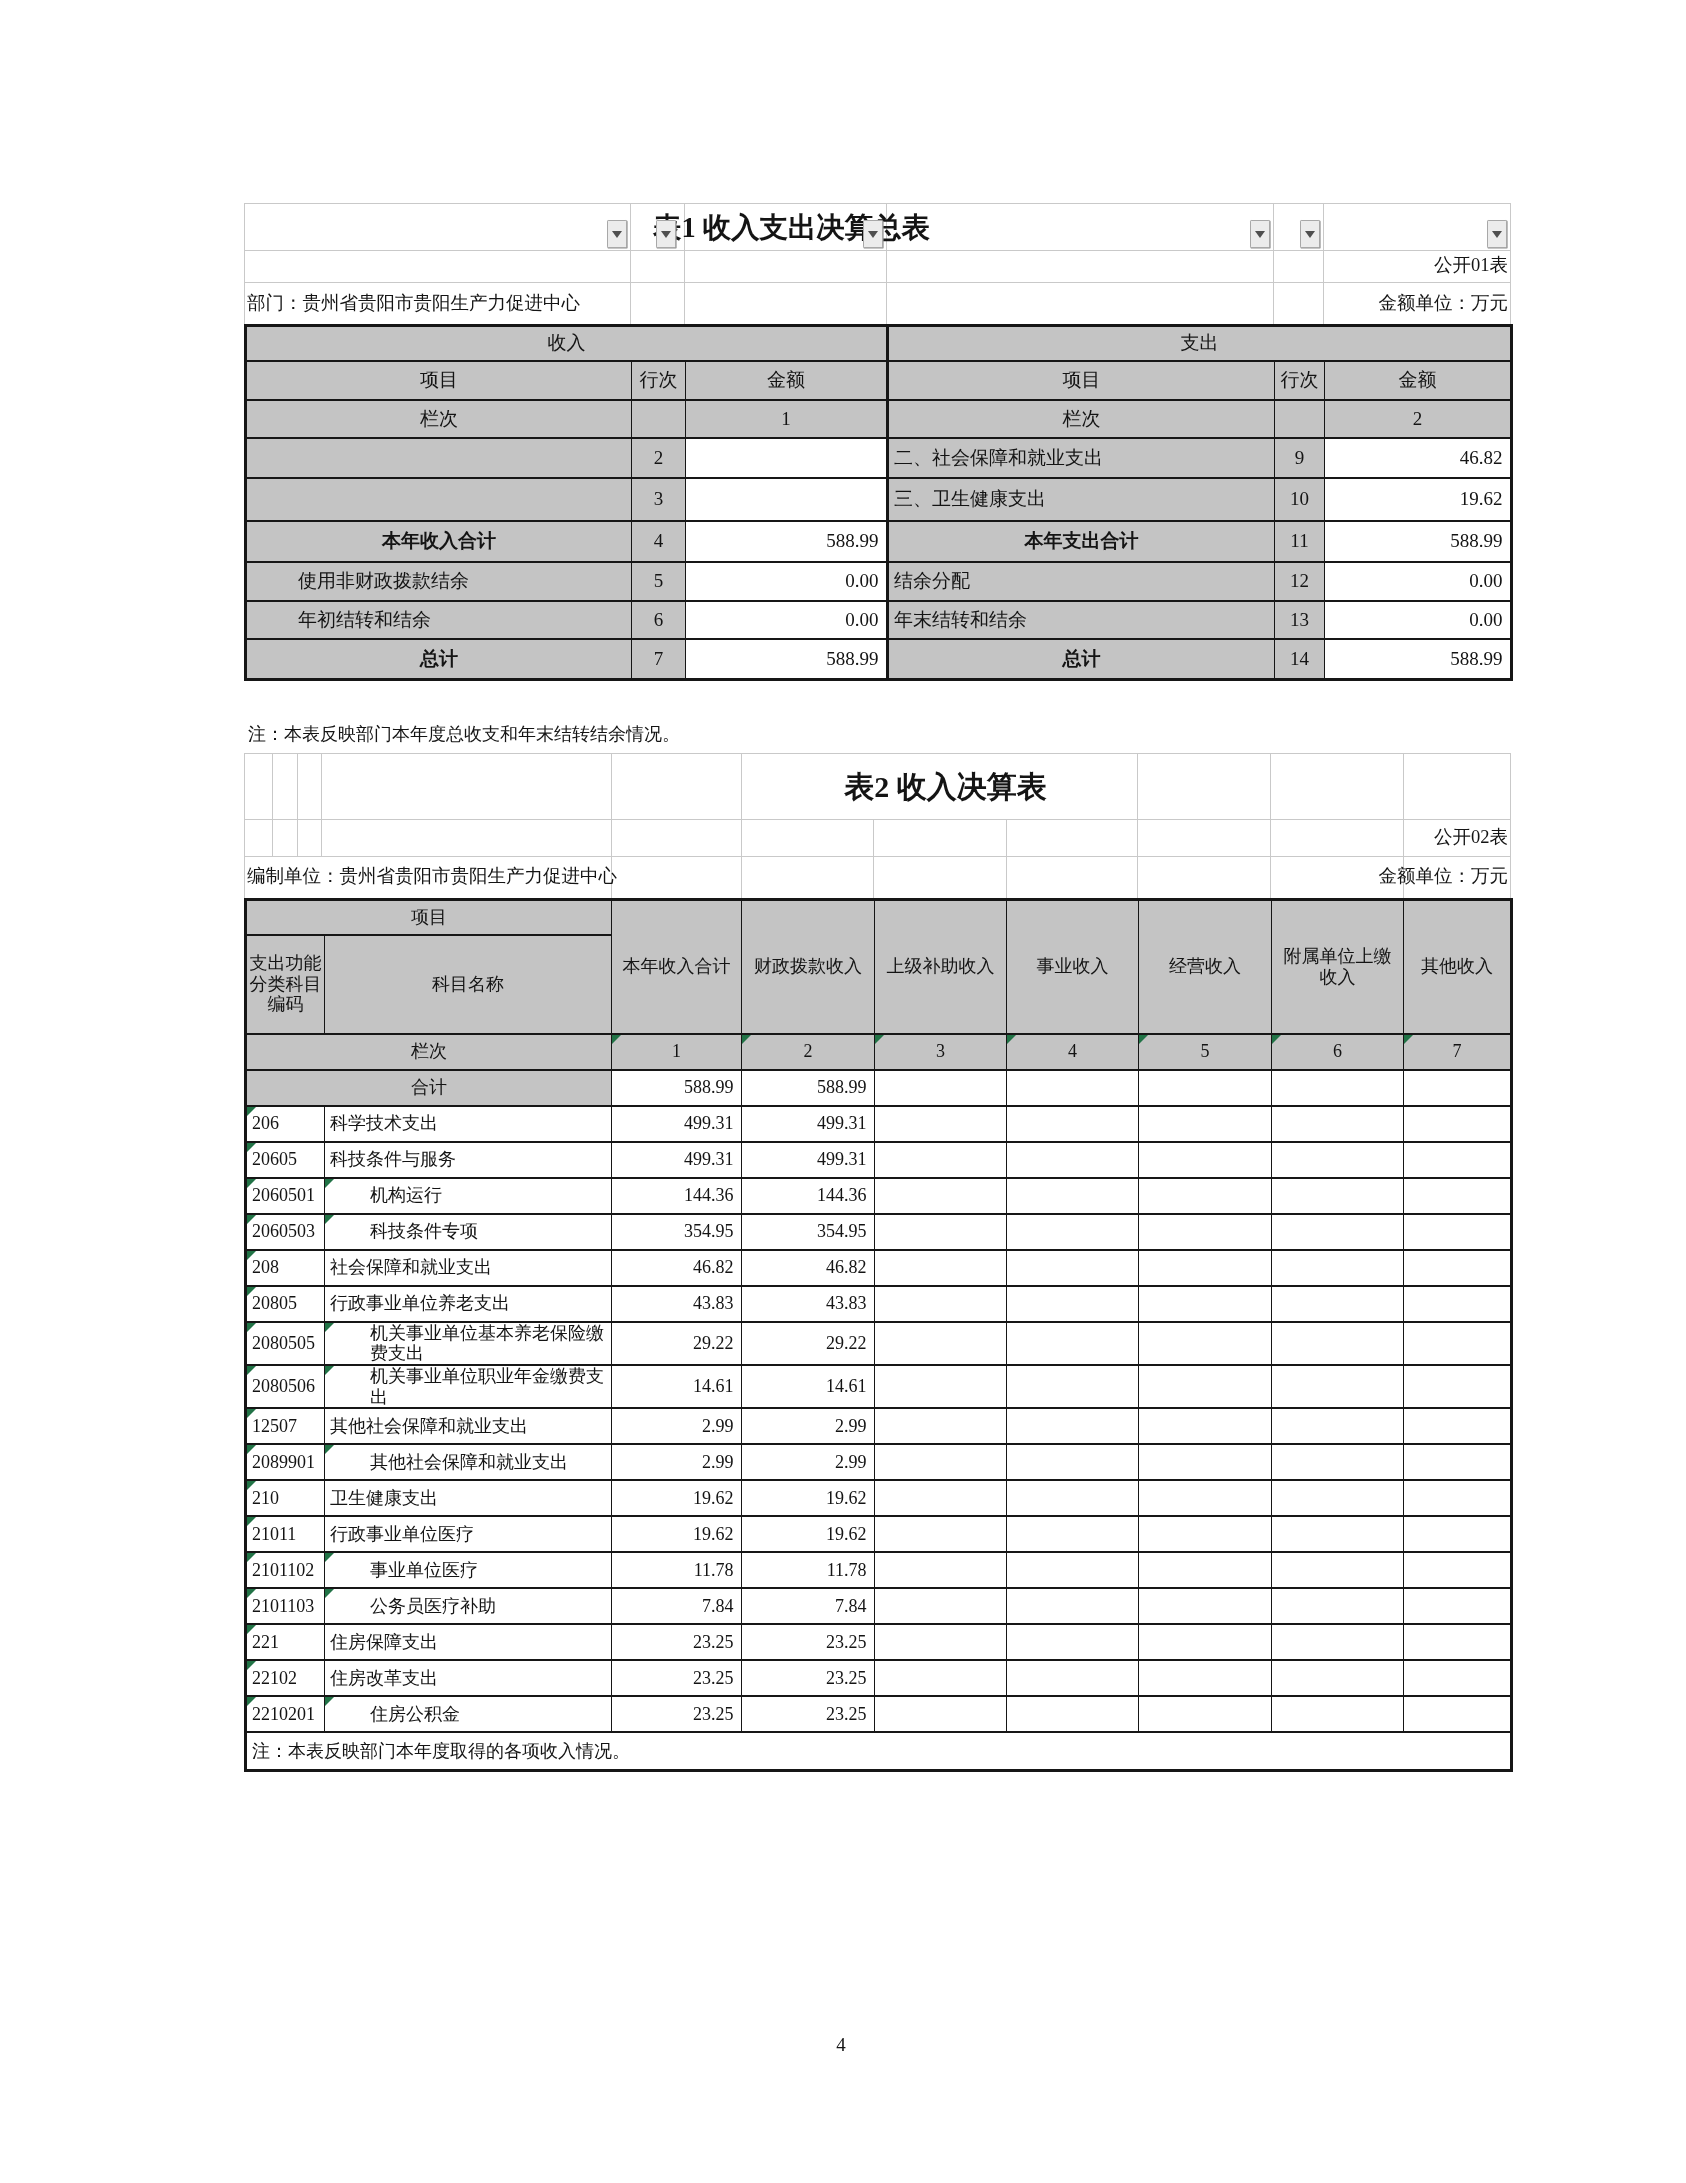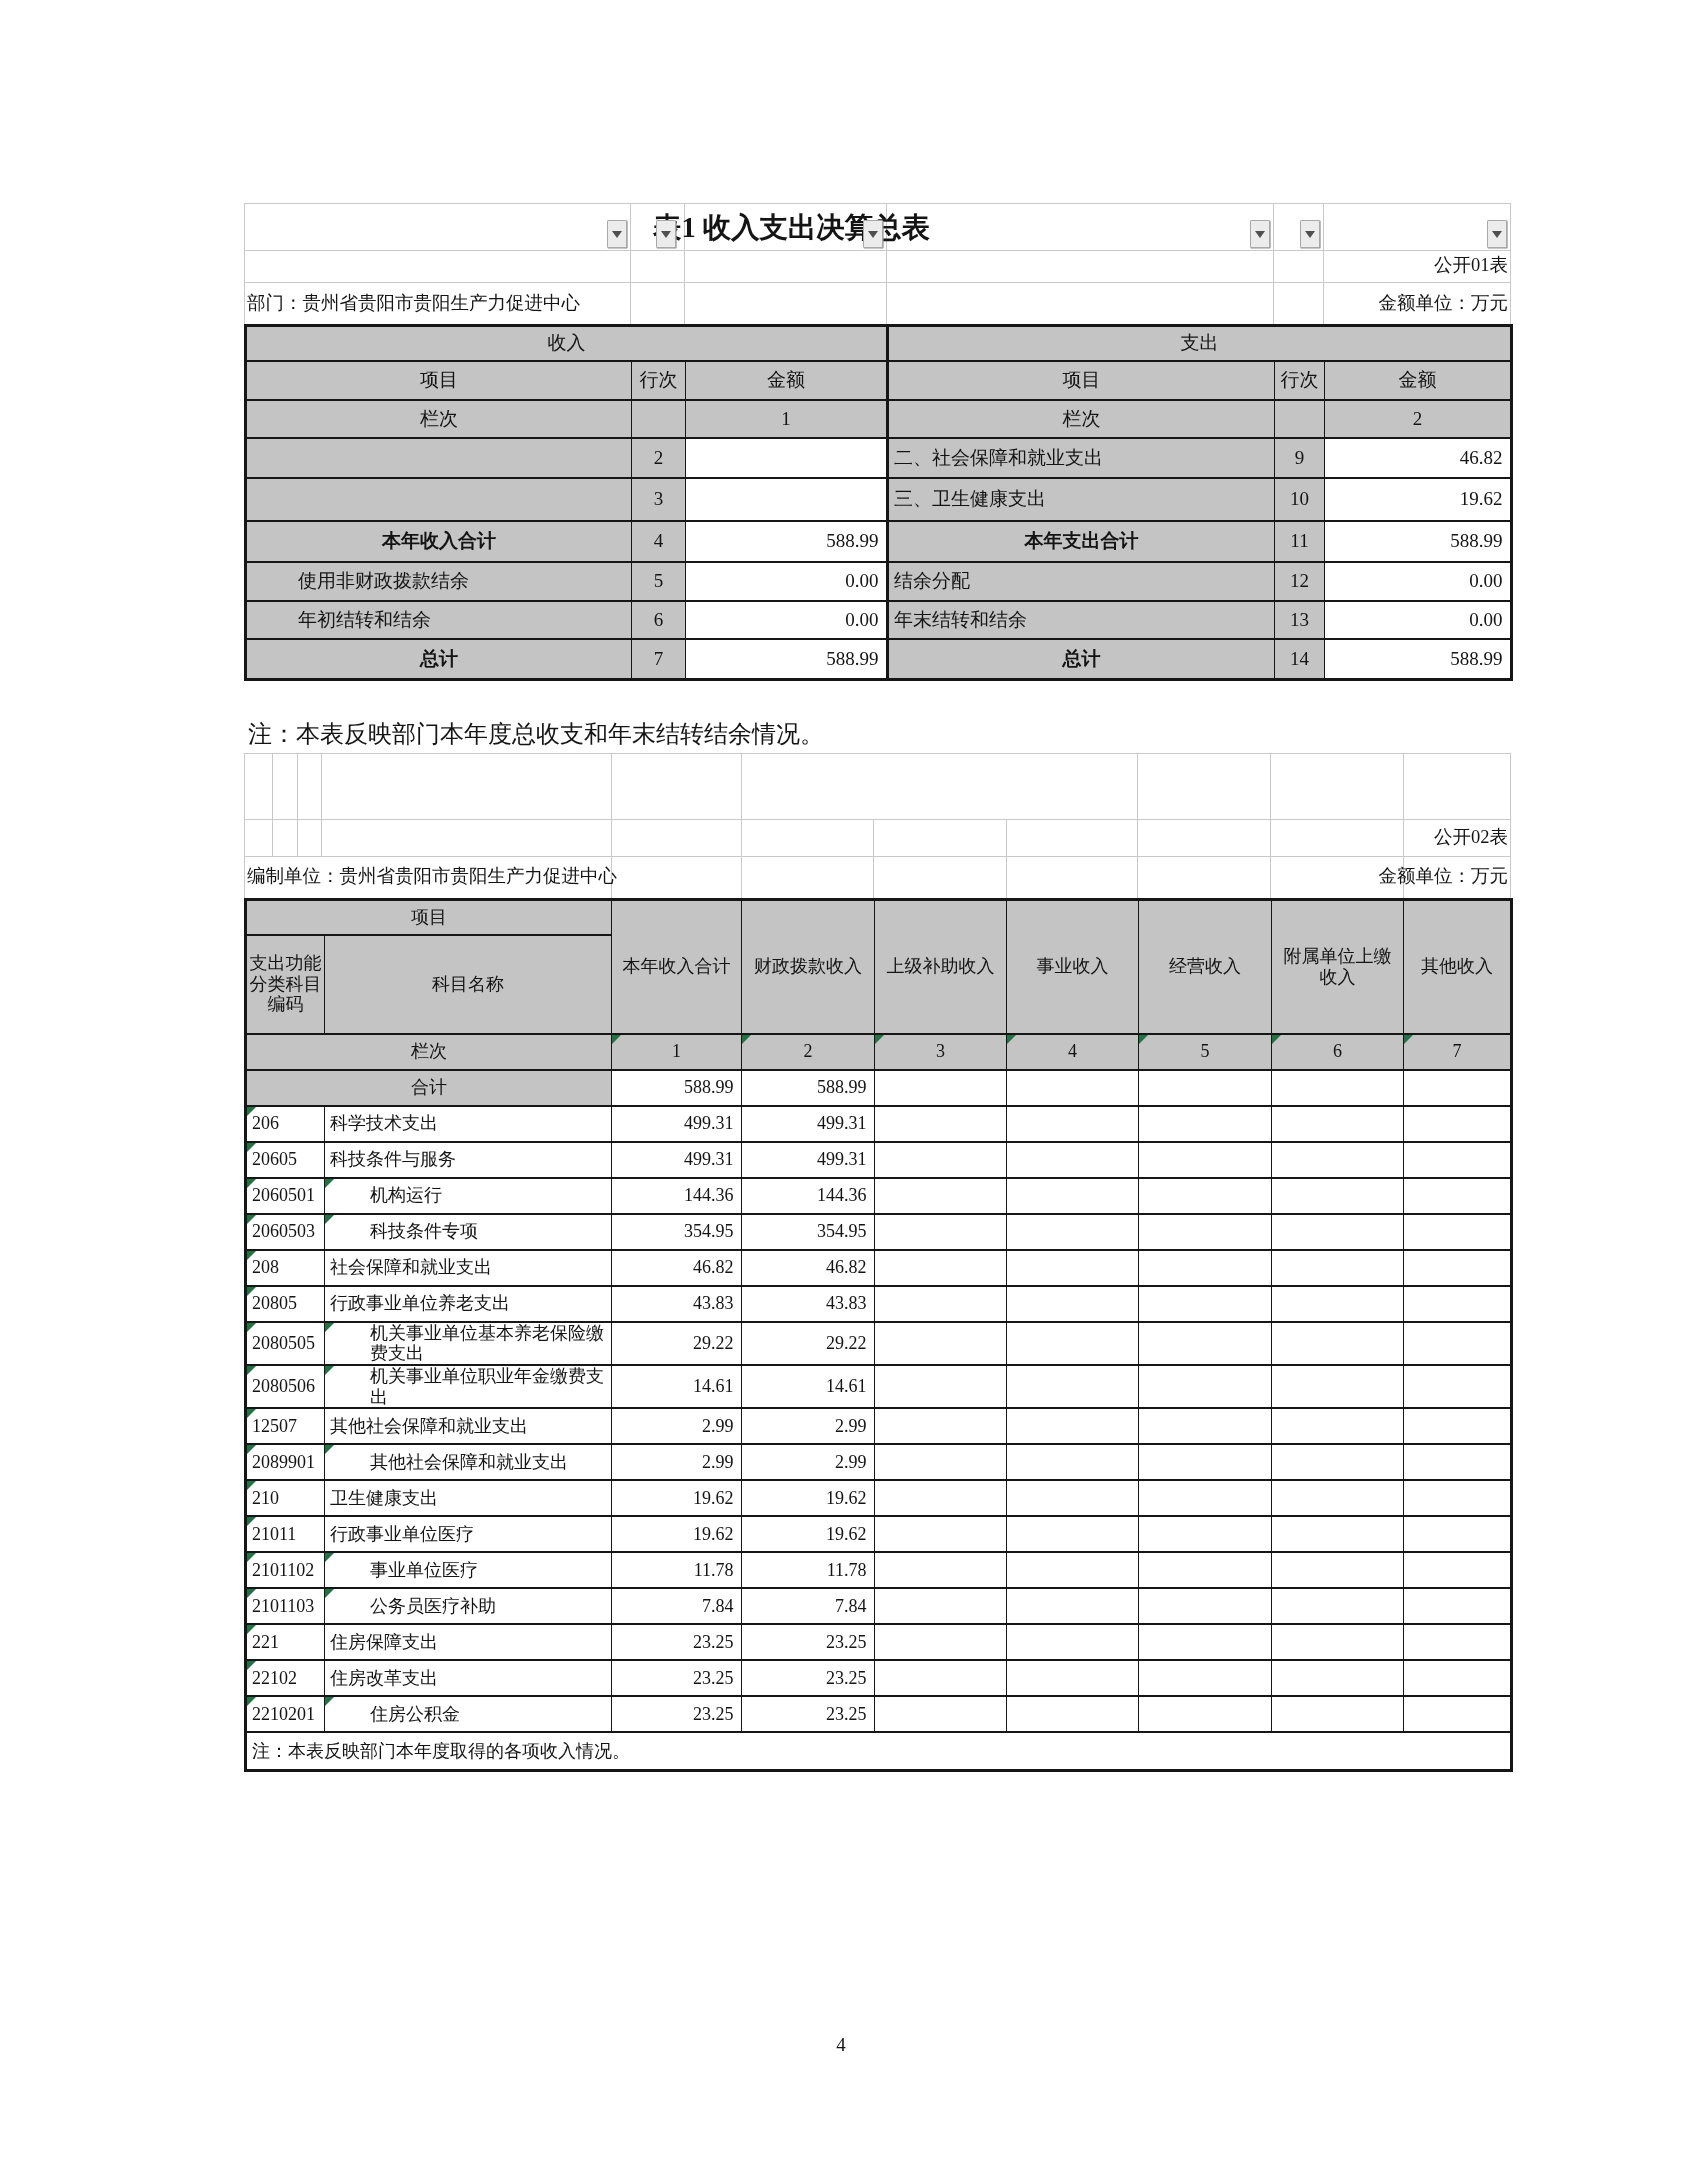--- a/index.html
+++ b/index.html
@@ -173,22 +173,23 @@
       <td class="g c b">总计</td>
       <td class="g c">7</td>
       <td class="r">588.99</td>
       <td class="g c b sep">总计</td>
       <td class="g c">14</td>
       <td class="r">588.99</td>
     </tr>
   </tbody>
     </table>
 
-  <div class="txt meta" style="left:248px;top:716px;height:50px;line-height:36px;font-size:24px;">注：本表反映部门本年度总收支和年末结转结余情况。</div>
-
+  <div class="txt meta" style="left:248px;top:716px;height:50px;line-height:36px;font-size:18px;">注：本表反映部门本年度总收支和年末结转结余情况。</div>
+
+  <div class="txt t-title" style="left:822px;top:755px;width:247px;height:64px;line-height:64px;font-size:30px;">表2  收入决算表</div>
   <div class="txt meta right" style="left:1236px;top:819px;width:272px;height:37px;line-height:37px;text-align:right;">公开02表</div>
   <div class="txt meta" style="left:247px;top:856px;height:41px;line-height:41px;">编制单位：贵州省贵阳市贵阳生产力促进中心</div>
   <div class="txt meta right" style="left:1236px;top:856px;width:272px;height:41px;line-height:41px;">金额单位：万元</div>
 
   <table class="t2">
     <colgroup>
       <col style="width:79px">
         <col style="width:287px">
       <col style="width:130px">
         <col style="width:133px">

